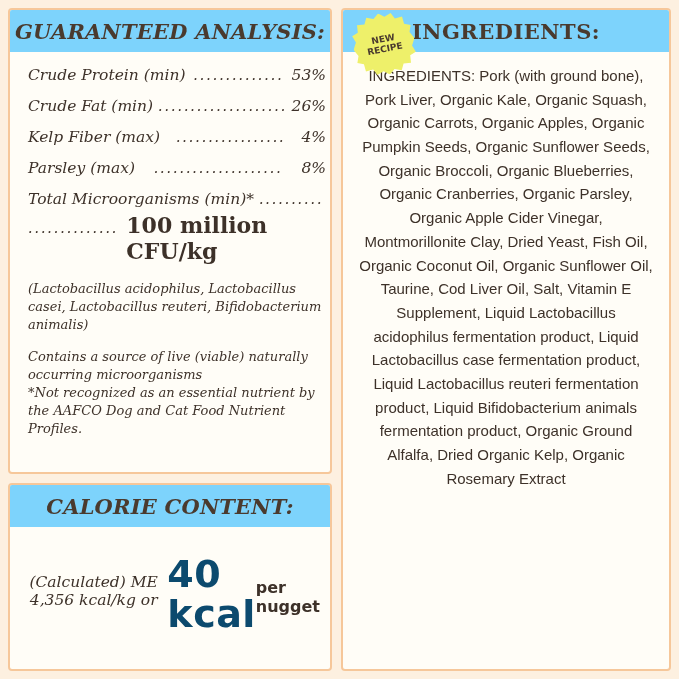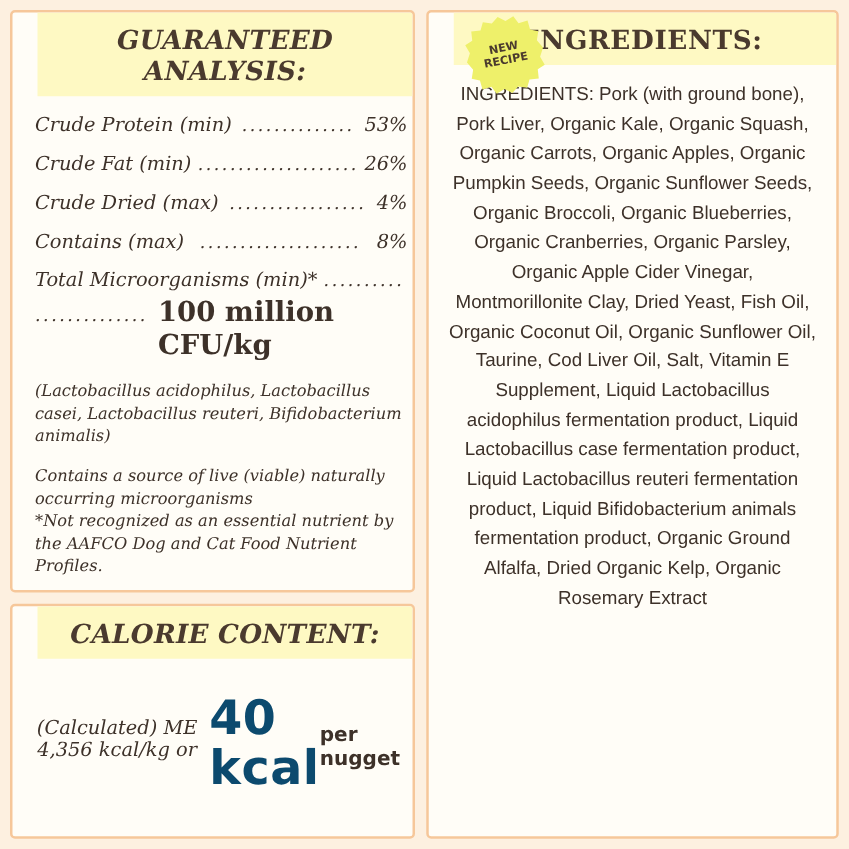--- a/index.html
+++ b/index.html
@@ -34,24 +34,23 @@
     width: 330px;
   }
   .panel {
     background: #fffdf7;
     border: 2px solid #f6c79a;
     border-radius: 4px;
     box-sizing: border-box;
     overflow: hidden;
   }
   .panel-header {
-    background: #fef9c3;
+    background: #7dd3fc;
     text-align: center;
     padding: 9px 4px 8px 4px;
-    margin-left: 20px;
   }
   .panel-header .title {
     font-family: "DejaVu Serif", serif;
     font-style: italic;
     font-weight: bold;
     font-size: 21px;
     color: #4a3a2e;
     letter-spacing: 0.2px;
   }
   .panel-header.plain .title {
@@ -233,27 +232,27 @@
           <span class="ga-val">53%</span>
         </div>
 
         <div class="ga-row">
           <span class="ga-name">Crude Fat (min)</span>
           <span class="ga-dots">......................</span>
           <span class="ga-val">26%</span>
         </div>
 
         <div class="ga-row">
-          <span class="ga-name">Crude Dried (max)</span>
+          <span class="ga-name">Kelp Fiber (max)</span>
           <span class="ga-dots">.................</span>
           <span class="ga-val">4%</span>
         </div>
 
         <div class="ga-row">
-          <span class="ga-name">Contains (max)</span>
+          <span class="ga-name">Parsley (max)</span>
           <span class="ga-dots">....................</span>
           <span class="ga-val">8%</span>
         </div>
 
         <div class="ga-micro">
           <span>Total Microorganisms (min)*</span>
           <span style="letter-spacing:2px;font-size:14px;">..........</span>
         </div>
 
         <div class="ga-cfu">

